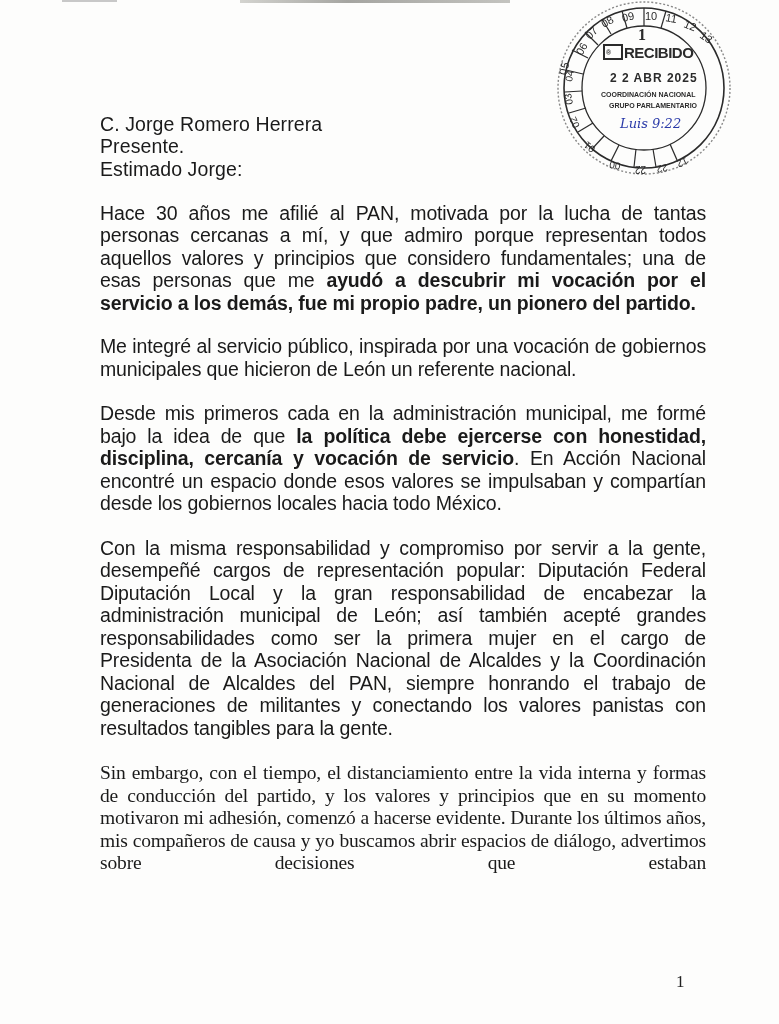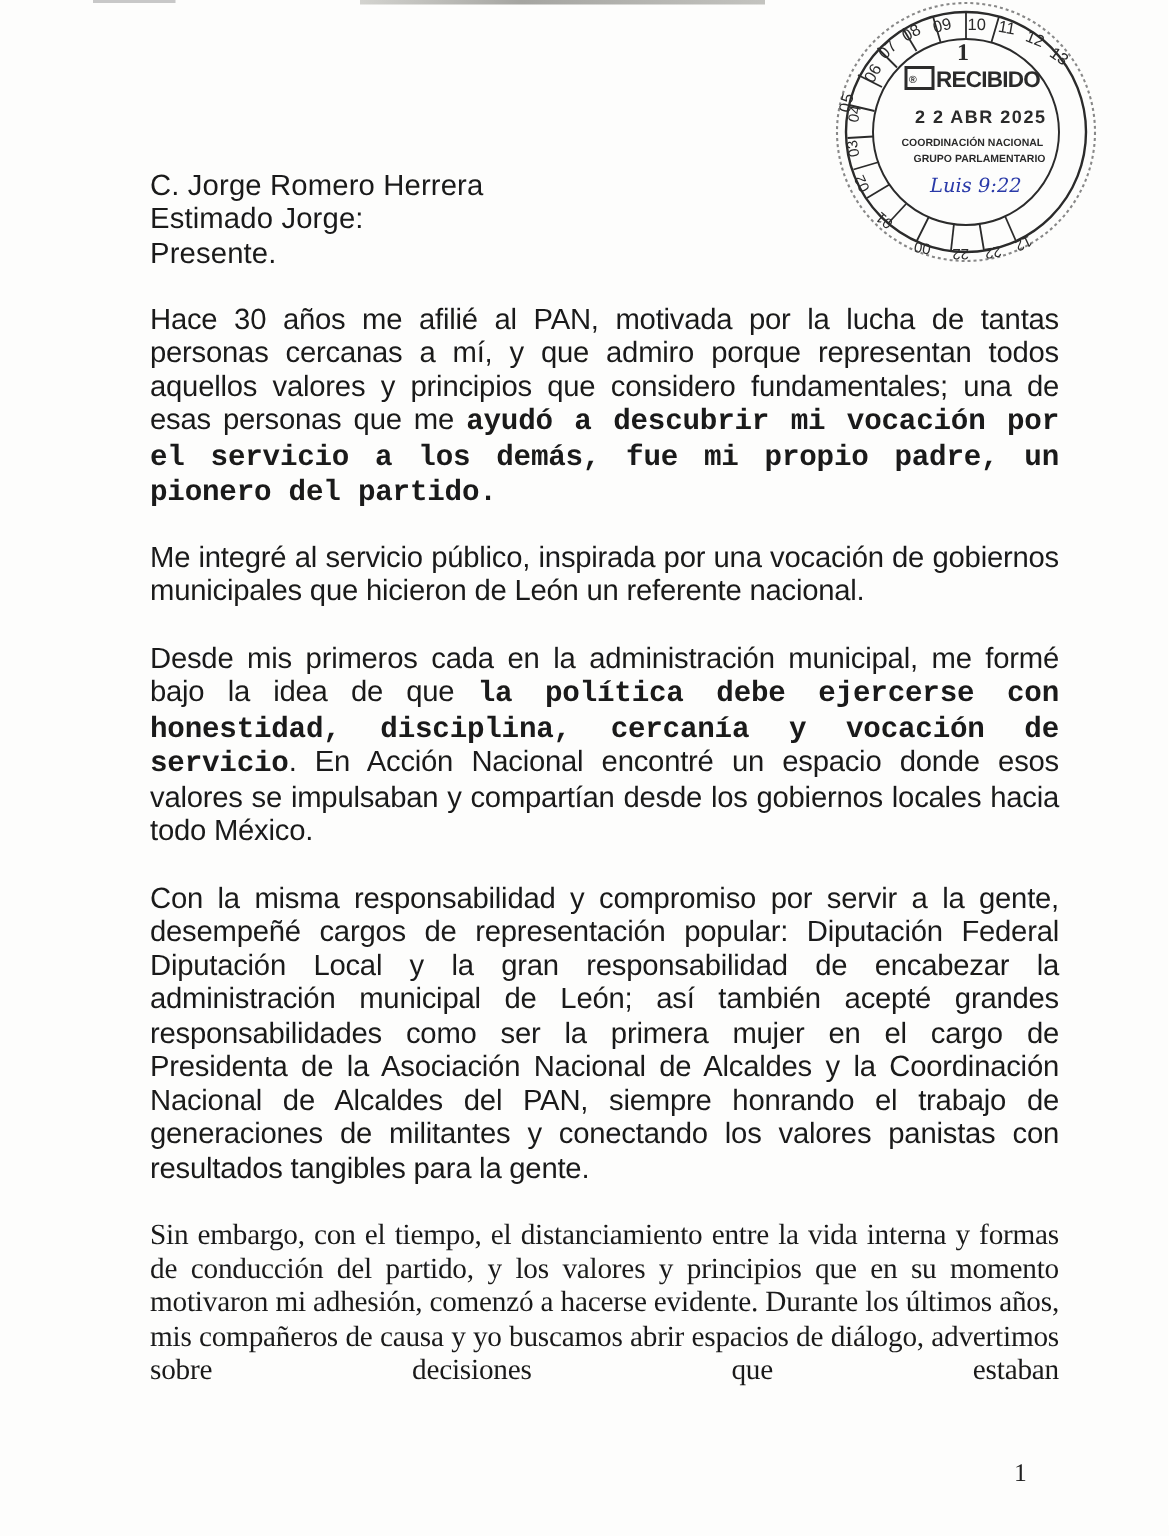--- a/index.html
+++ b/index.html
@@ -64,21 +64,21 @@
       letter-spacing: 0.1px;
     }
     .body-p {
       margin: 0;
       text-align: justify;
       text-align-last: left;
       font-size: 19.5px;
       line-height: 22.5px;
       letter-spacing: -0.15px;
     }
-    .body-p b { font-weight: bold; font-family: Liberation Mono, monospace; }
+    .body-p b { font-weight: bold; }
     .p1 { margin-top: 22px; }
     .p2 { margin-top: 21px; }
     .p3 { margin-top: 22px; }
     .p4 { margin-top: 22px; }
     .p5 { margin-top: 22px; }
     .p6 { margin-top: 23px; font-family: Liberation Serif, serif; }
 
     .page-number {
       position: absolute;
       left: 676px;
@@ -154,22 +154,22 @@
       <text font-family="Liberation Sans, sans-serif" font-size="12" font-weight="bold" fill="#2b2b2b" x="64" y="82" letter-spacing="1">2 2 ABR 2025</text>
       <text font-family="Liberation Sans, sans-serif" font-size="7" font-weight="bold" fill="#2b2b2b" x="55" y="97">COORDINACIÓN NACIONAL</text>
       <text font-family="Liberation Sans, sans-serif" font-size="7" font-weight="bold" fill="#2b2b2b" x="63" y="108">GRUPO PARLAMENTARIO</text>
       <text font-family="DejaVu Serif, serif" font-size="13" font-style="italic" fill="#2a3aa8" x="74" y="128">Luis 9:22</text>
     </svg>
   </div>
 
   <div class="letter">
     <div class="address">
       <p>C. Jorge Romero Herrera</p>
+      <p>Presente.</p>
       <p>Estimado Jorge:</p>
-      <p>Presente.</p>
     </div>
 
     <p class="body-p p1"><span>Hace 30 años me afilié al PAN, motivada por la lucha de tantas personas cercanas a mí, y que admiro porque representan todos aquellos valores y principios que considero fundamentales; una de esas personas que me </span><b>ayudó a descubrir mi vocación por el servicio a los demás, fue mi propio padre, un pionero del partido.</b><span></span></p>
 
     <p class="body-p p2">Me integré al servicio público, inspirada por una vocación de gobiernos municipales que hicieron de León un referente nacional.</p>
 
     <p class="body-p p3"><span>Desde mis primeros cada en la administración municipal, me formé bajo la idea de que </span><b>la política debe ejercerse con honestidad, disciplina, cercanía y vocación de servicio</b><span>. En Acción Nacional encontré un espacio donde esos valores se impulsaban y compartían desde los gobiernos locales hacia todo México.</span></p>
 
 
     <p class="body-p p5">Con la misma responsabilidad y compromiso por servir a la gente, desempeñé cargos de representación popular: Diputación Federal Diputación Local y la gran responsabilidad de encabezar la administración municipal de León; así también acepté grandes responsabilidades como ser la primera mujer en el cargo de  Presidenta de la Asociación Nacional de Alcaldes y la Coordinación Nacional de Alcaldes del PAN, siempre honrando el trabajo de generaciones de militantes y conectando los valores panistas con resultados tangibles para la gente.</p>

